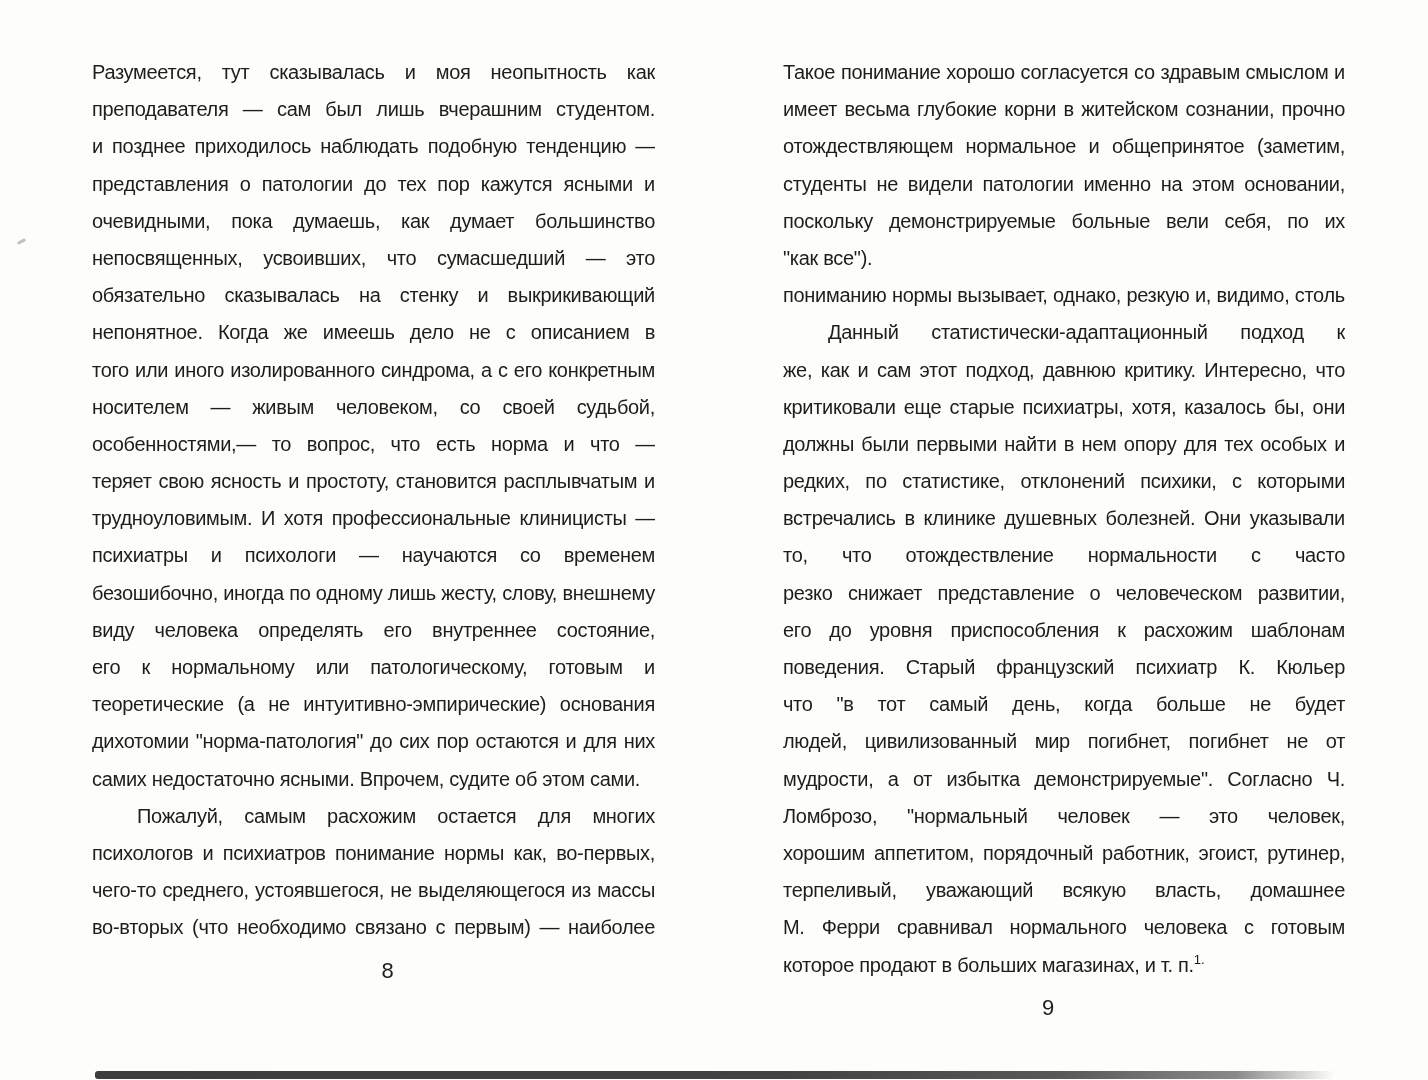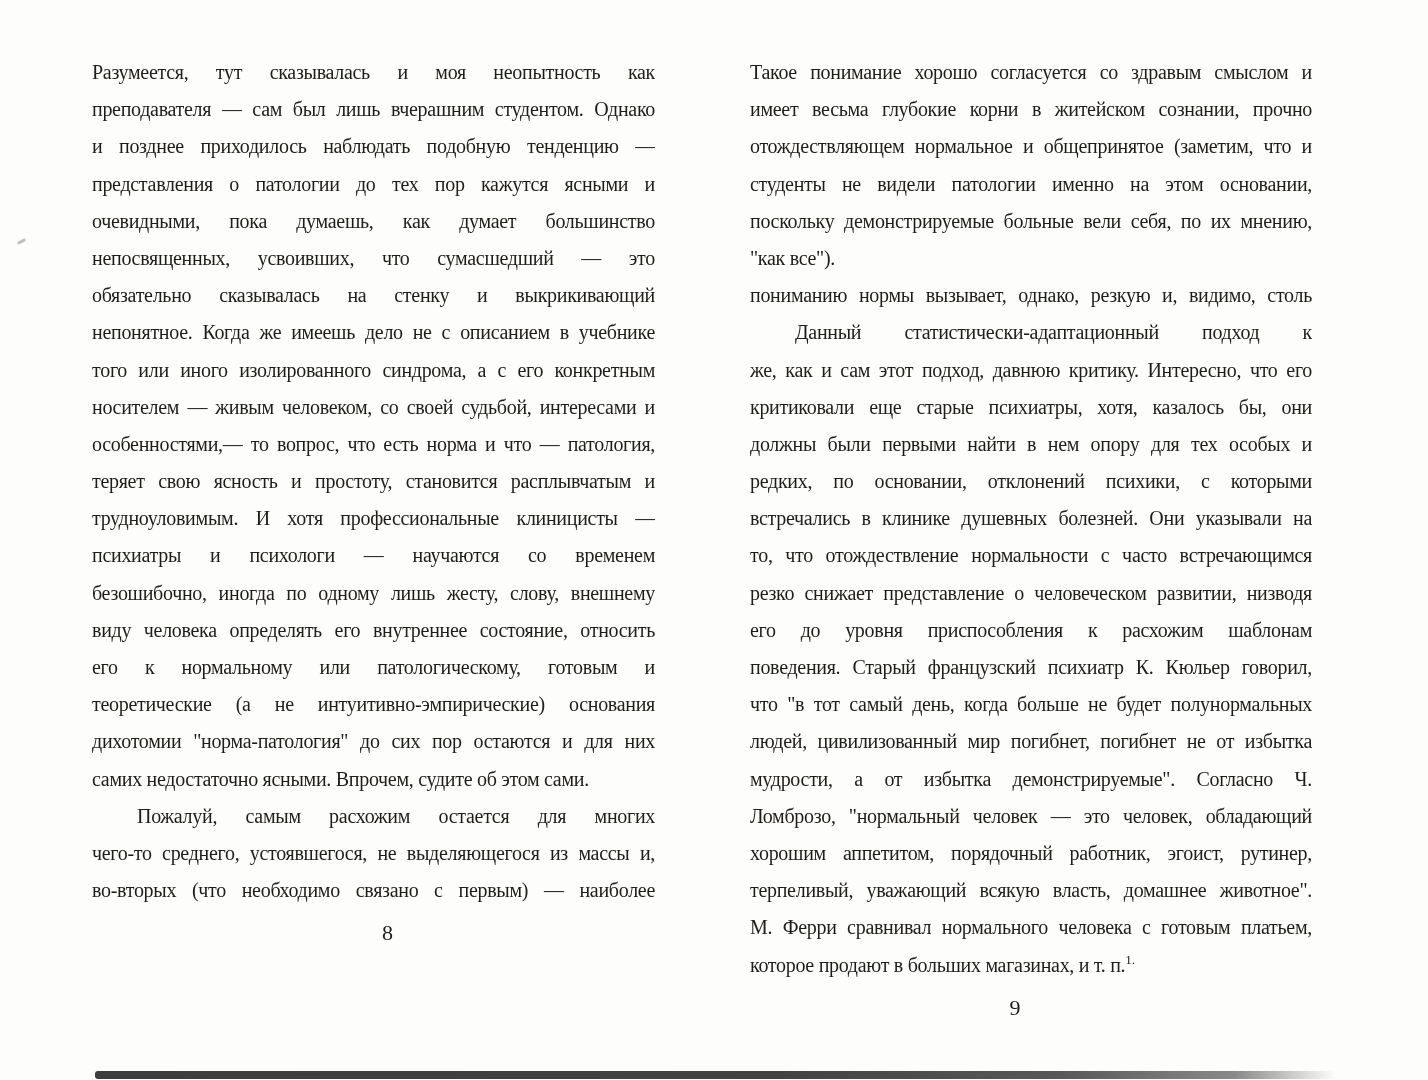--- a/index.html
+++ b/index.html
@@ -6,31 +6,31 @@
     margin: 0;
     padding: 0;
     background: #fdfdfb;
   }
   #spread {
     position: relative;
     width: 1428px;
     height: 1080px;
     background: #fdfdfb;
     overflow: hidden;
-    font-family: Liberation Serif, serif;
+    font-family: Liberation Sans, sans-serif;
     color: #1f1d1a;
   }
   .page-text {
     position: absolute;
     top: 54px;
     font-size: 20px;
     letter-spacing: -0.3px;
   }
   #text-left  { left: 92px;  width: 563px; }
-  #text-right { left: 750px; width: 562px; }
+  #text-right { left: 783px; width: 562px; }
   .line {
     height: 37.2px;
     line-height: 37.2px;
     overflow: hidden;
     text-align: justify;
     text-align-last: justify;
     white-space: normal;
   }
   .line.end    { text-align-last: left; }
   .line.indent { text-indent: 45px; }
@@ -97,40 +97,41 @@
         <div class="line">теряет свою ясность и простоту, становится расплывчатым и</div>
         <div class="line">трудноуловимым. И хотя профессиональные клиницисты —</div>
         <div class="line">психиатры и психологи — научаются со временем</div>
         <div class="line">безошибочно, иногда по одному лишь жесту, слову, внешнему</div>
         <div class="line">виду человека определять его внутреннее состояние, относить</div>
         <div class="line">его к нормальному или патологическому, готовым и</div>
         <div class="line">теоретические (а не интуитивно-эмпирические) основания</div>
         <div class="line">дихотомии "норма-патология" до сих пор остаются и для них</div>
         <div class="line end">самих недостаточно ясными. Впрочем, судите об этом сами.</div>
         <div class="line indent">Пожалуй, самым расхожим остается для многих</div>
+        <div class="line">психологов и психиатров понимание нормы как, во-первых,</div>
         <div class="line">чего-то среднего, устоявшегося, не выделяющегося из массы и,</div>
         <div class="line">во-вторых (что необходимо связано с первым) — наиболее</div>
       </div>
     <div id="num-left" class="page-number">8</div>
   </div>
 
   <div id="text-right" class="page-text">
     <div>
         <div class="line">Такое понимание хорошо согласуется со здравым смыслом и</div>
         <div class="line">имеет весьма глубокие корни в житейском сознании, прочно</div>
         <div class="line">отождествляющем нормальное и общепринятое (заметим, что и</div>
         <div class="line">студенты не видели патологии именно на этом основании,</div>
         <div class="line">поскольку демонстрируемые больные вели себя, по их мнению,</div>
         <div class="line end">"как все").</div>
         <div class="line">пониманию нормы вызывает, однако, резкую и, видимо, столь</div>
         <div class="line indent">Данный статистически-адаптационный подход к</div>
         <div class="line">же, как и сам этот подход, давнюю критику. Интересно, что его</div>
         <div class="line">критиковали еще старые психиатры, хотя, казалось бы, они</div>
         <div class="line">должны были первыми найти в нем опору для тех особых и</div>
-        <div class="line">редких, по основании, отклонений психики, с которыми</div>
+        <div class="line">редких, по статистике, отклонений психики, с которыми</div>
         <div class="line">встречались в клинике душевных болезней. Они указывали на</div>
         <div class="line">то, что отождествление нормальности с часто встречающимся</div>
         <div class="line">резко снижает представление о человеческом развитии, низводя</div>
         <div class="line">его до уровня приспособления к расхожим шаблонам</div>
         <div class="line">поведения. Старый французский психиатр К. Кюльер говорил,</div>
         <div class="line">что "в тот самый день, когда больше не будет полунормальных</div>
         <div class="line">людей, цивилизованный мир погибнет, погибнет не от избытка</div>
         <div class="line">мудрости, а от избытка демонстрируемые". Согласно Ч.</div>
         <div class="line">Ломброзо, "нормальный человек — это человек, обладающий</div>
         <div class="line">хорошим аппетитом, порядочный работник, эгоист, рутинер,</div>

